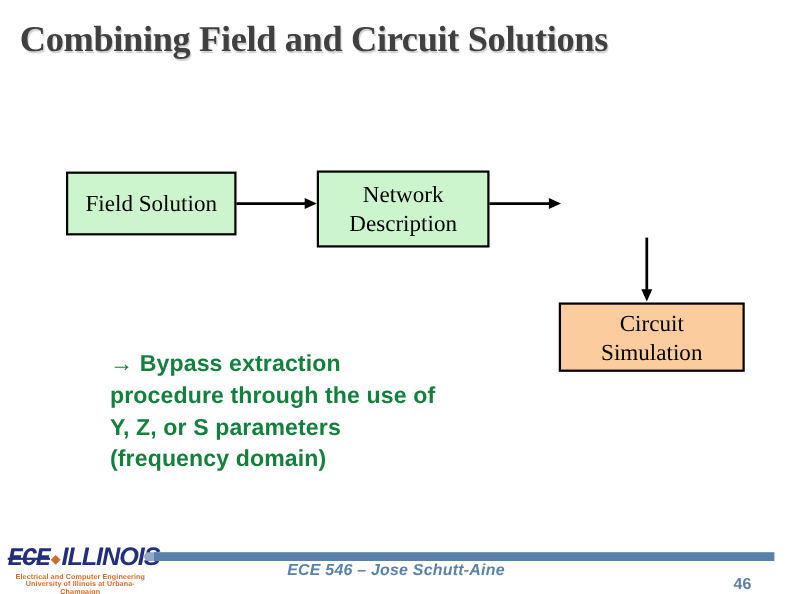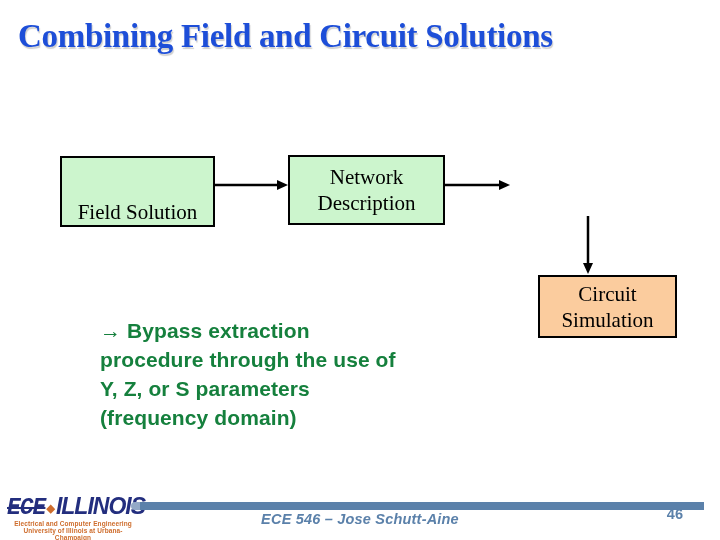--- a/index.html
+++ b/index.html
@@ -3,38 +3,38 @@
 <meta charset="utf-8">
 <style>
   html,body{margin:0;padding:0;background:#888;}
   .slide{
     position:relative;width:720px;height:540px;background:#ffffff;overflow:hidden;
     font-family:"Liberation Serif", serif;
   }
   .title{
     position:absolute;left:18px;top:18px;margin:0;
     font-family:"Liberation Serif", serif;
-    font-size:33px;font-weight:bold;color:#1d4ed8;letter-spacing:-0.3px;
+    font-size:33px;font-weight:bold;color:#404040;letter-spacing:-0.3px;
     text-shadow:1px 2px 1px rgba(165,165,165,0.55);
     white-space:nowrap;
   }
   .box{
     position:absolute;border:2px solid #000;box-sizing:border-box;
     display:flex;align-items:center;justify-content:center;text-align:center;
   }
   .box-label{
     font-family:"Liberation Serif", serif;font-size:21px;color:#000;
     line-height:26px;white-space:pre-line;
   }
   .green{background:var(--box-green,#CCF5CD);}
   .orange{background:var(--box-orange,#FBCC9E);}
-  .box-field{left:60px;top:156px;width:155px;height:71px;align-items:flex-end;}
+  .box-field{left:60px;top:156px;width:155px;height:58px;}
   .box-network{left:288px;top:155px;width:157px;height:70px;}
   .box-macromodel{left:510px;top:155px;width:157px;height:61px;}
-  .box-circuit{left:538px;top:275px;width:139px;height:63px;}
+  .box-circuit{left:508px;top:275px;width:169px;height:63px;}
   .arrow{position:absolute;overflow:visible;}
   .arrow line{stroke:#000;stroke-width:2.5;}
   .arrow polygon{fill:#000;}
   .note{
     position:absolute;left:100px;top:316px;width:390px;
     font-family:"Liberation Sans", sans-serif;font-weight:bold;
     font-size:21px;line-height:29px;color:#15803d;
     white-space:pre-line;letter-spacing:0.1px;
   }
   
@@ -61,21 +61,21 @@
   .footer-bar{
     position:absolute;left:140px;top:502px;width:564px;height:8px;
     background:var(--accent-blue,#5B81AA);
   }
   .course{
     position:absolute;left:0;right:0;top:511px;text-align:center;
     font-family:"Liberation Sans", sans-serif;font-style:italic;font-weight:bold;
     font-size:14.5px;color:var(--accent-blue,#5B81AA);letter-spacing:0.2px;
   }
   .page-num{
-    position:absolute;right:37px;top:506px;
+    position:absolute;right:37px;top:523px;
     font-family:"Liberation Sans", sans-serif;font-weight:bold;
     font-size:14.5px;color:var(--accent-blue,#5B81AA);
   }
 </style>
 </head>
 <body>
 
 <div class="slide">
 
   <h1 class="title">Combining Field and Circuit Solutions</h1>

